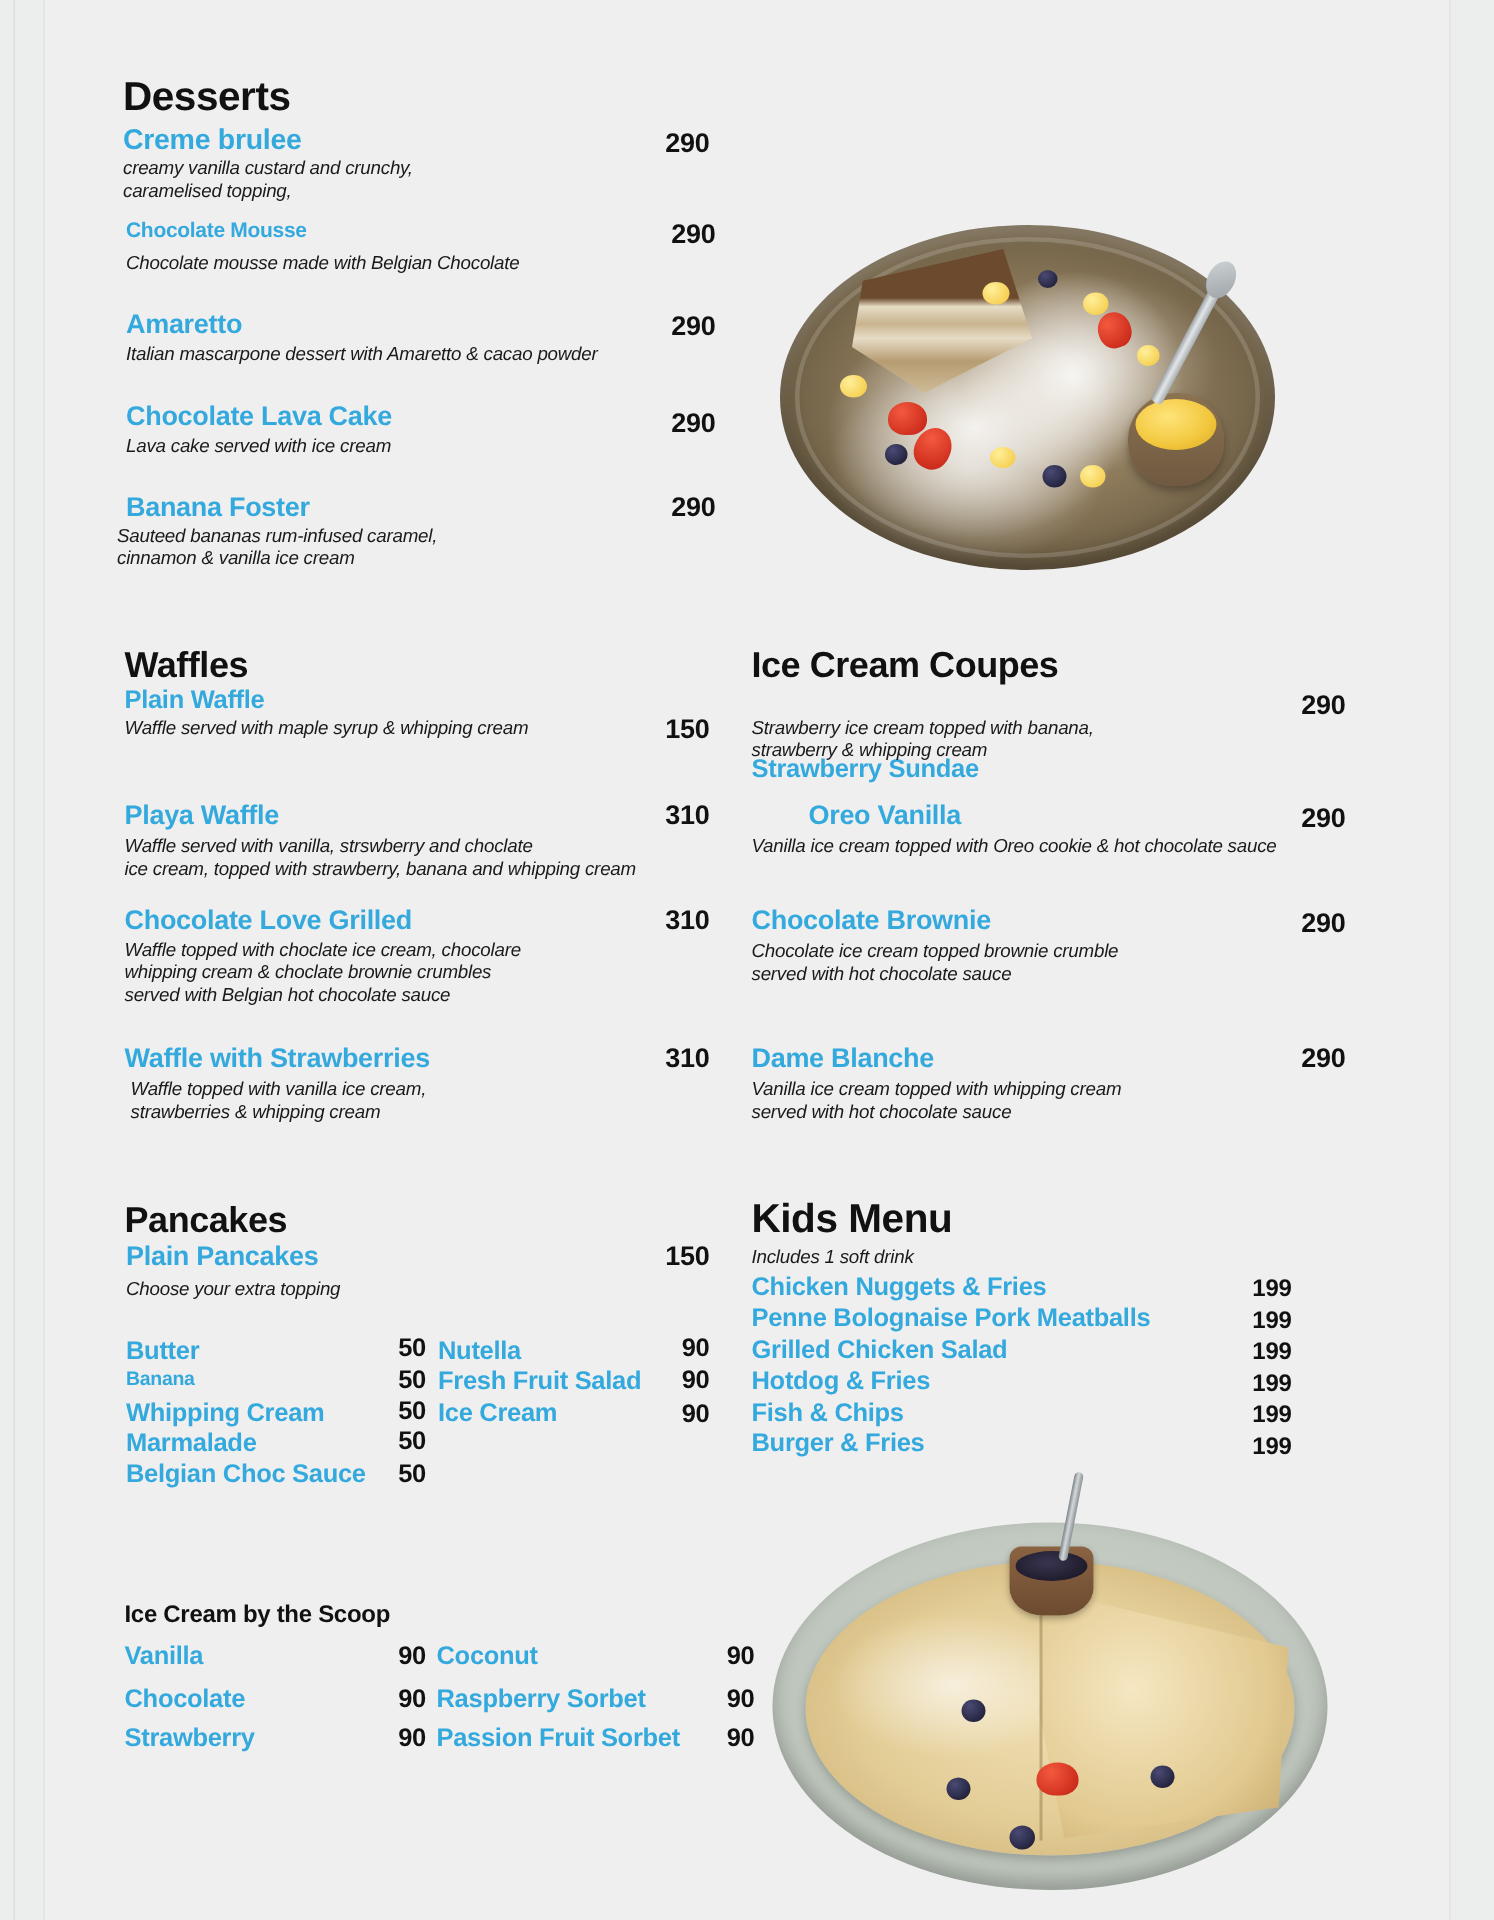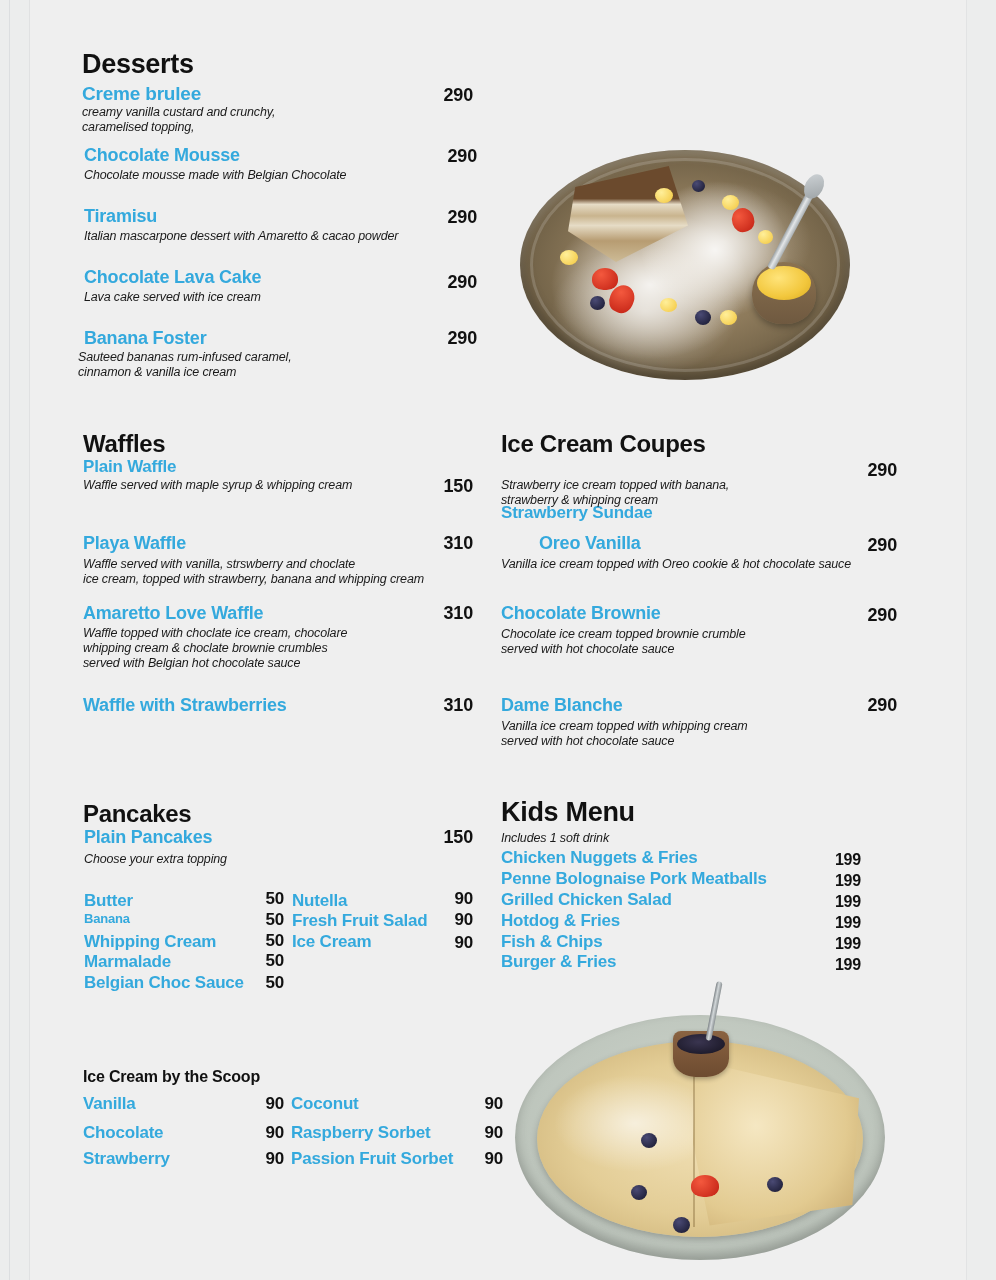--- a/index.html
+++ b/index.html
@@ -129,25 +129,25 @@
   <div class="sheet"></div>
   <div class="edge-right"></div>
 
   <div class="sec-title" style="left:82px; top:49px; font-size:27px;">Desserts</div>
 
   <div class="item-name" style="left:82px; top:83px; font-size:19px;">Creme brulee</div>
   <div class="item-desc" style="left:82px; top:105px; width:300px;">creamy vanilla custard and crunchy,
 caramelised topping,</div>
   <div class="price" style="left:370px; top:85px; width:103px; font-size:18px;">290</div>
 
-  <div class="item-name" style="left:84px; top:145px; font-size:18px;">Chocolate Mousse</div>
+  <div class="item-name" style="left:84px; top:145px; font-size:14px;">Chocolate Mousse</div>
   <div class="item-desc" style="left:84px; top:168px; width:330px;">Chocolate mousse made with Belgian Chocolate</div>
   <div class="price" style="left:374px; top:146px; width:103px; font-size:18px;">290</div>
 
-  <div class="item-name" style="left:84px; top:206px; font-size:18px;">Tiramisu</div>
+  <div class="item-name" style="left:84px; top:206px; font-size:18px;">Amaretto</div>
   <div class="item-desc" style="left:84px; top:229px; width:380px;">Italian mascarpone dessert with Amaretto &amp; cacao powder</div>
   <div class="price" style="left:374px; top:207px; width:103px; font-size:18px;">290</div>
 
   <div class="item-name" style="left:84px; top:267px; font-size:18px;">Chocolate Lava Cake</div>
   <div class="item-desc" style="left:84px; top:290px; width:330px;">Lava cake served with ice cream</div>
   <div class="price" style="left:374px; top:272px; width:103px; font-size:18px;">290</div>
 
   <div class="item-name" style="left:84px; top:328px; font-size:18px;">Banana Foster</div>
   <div class="item-desc" style="left:78px; top:350px; width:330px;">Sauteed bananas rum-infused caramel,
 cinnamon &amp; vanilla ice cream</div>
@@ -180,27 +180,29 @@
 
   <div class="item-name" style="left:83px; top:457px; font-size:17px;">Plain Waffle</div>
   <div class="item-desc" style="left:83px; top:478px; width:380px;">Waffle served with maple syrup &amp; whipping cream</div>
   <div class="price" style="left:372px; top:476px; width:101px; font-size:18px;">150</div>
 
   <div class="item-name" style="left:83px; top:533px; font-size:18px;">Playa Waffle</div>
   <div class="item-desc" style="left:83px; top:557px; width:400px;">Waffle served with vanilla, strswberry and choclate
 ice cream, topped with strawberry, banana and whipping cream</div>
   <div class="price" style="left:372px; top:533px; width:101px; font-size:18px;">310</div>
 
-  <div class="item-name" style="left:83px; top:603px; font-size:18px;">Amaretto Love Waffle</div>
+  <div class="item-name" style="left:83px; top:603px; font-size:18px;">Chocolate Love Grilled</div>
   <div class="item-desc" style="left:83px; top:626px; width:400px;">Waffle topped with choclate ice cream, chocolare
 whipping cream &amp; choclate brownie crumbles
 served with Belgian hot chocolate sauce</div>
   <div class="price" style="left:372px; top:603px; width:101px; font-size:18px;">310</div>
 
   <div class="item-name" style="left:83px; top:695px; font-size:18px;text-align:center;">Waffle with Strawberries</div>
+  <div class="item-desc" style="left:87px; top:719px; width:380px;">Waffle topped with vanilla ice cream,
+strawberries &amp; whipping cream</div>
   <div class="price" style="left:372px; top:695px; width:101px; font-size:18px;">310</div>
 
   <div class="sec-title" style="left:501px; top:430px; font-size:24px;">Ice Cream Coupes</div>
 
   <div class="item-name" style="left:501px; top:457px; font-size:17px;margin-top:46px;">Strawberry Sundae</div>
   <div class="item-desc" style="left:501px; top:478px; width:320px;">Strawberry ice cream topped with banana,
 strawberry &amp; whipping cream</div>
   <div class="price" style="left:796px; top:460px; width:101px; font-size:18px;">290</div>
 
   <div class="item-name" style="left:501px; top:533px; font-size:18px;margin-left:38px;">Oreo Vanilla</div>

